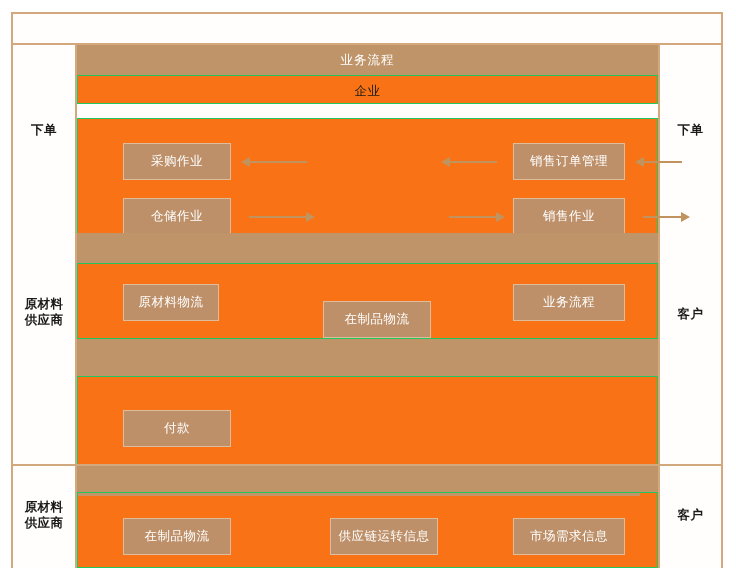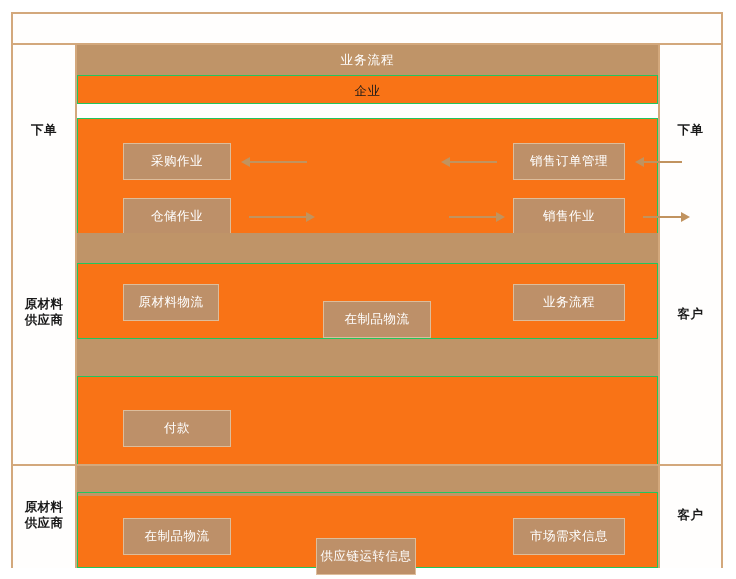--- a/index.html
+++ b/index.html
@@ -217,21 +217,21 @@
 
     <div class="col-mid">
 
       <div class="band" style="top:0; height:26px;"></div>
 
       <div class="lane" style="top:26px; height:76px;">
 
         <div class="arr-thin left" style="left:11px; top:11px; width:562px;"></div>
 
         <div class="pbox" style="left:45px;  top:25px; width:108px; height:37px;">在制品物流</div>
-        <div class="pbox" style="left:238px; top:25px; width:100px; height:37px;margin-top:20px;">供应链运转信息</div>
+        <div class="pbox" style="left:252px; top:25px; width:108px; height:37px;">供应链运转信息</div>
         <div class="pbox" style="left:435px; top:25px; width:112px; height:37px;text-align:right;">市场需求信息</div>
 
         <div class="arr-thin right" style="left:11px; top:69px; width:562px;"></div>
       </div>
     </div>
   </div>
 
 </div>
 
 </body></html>

